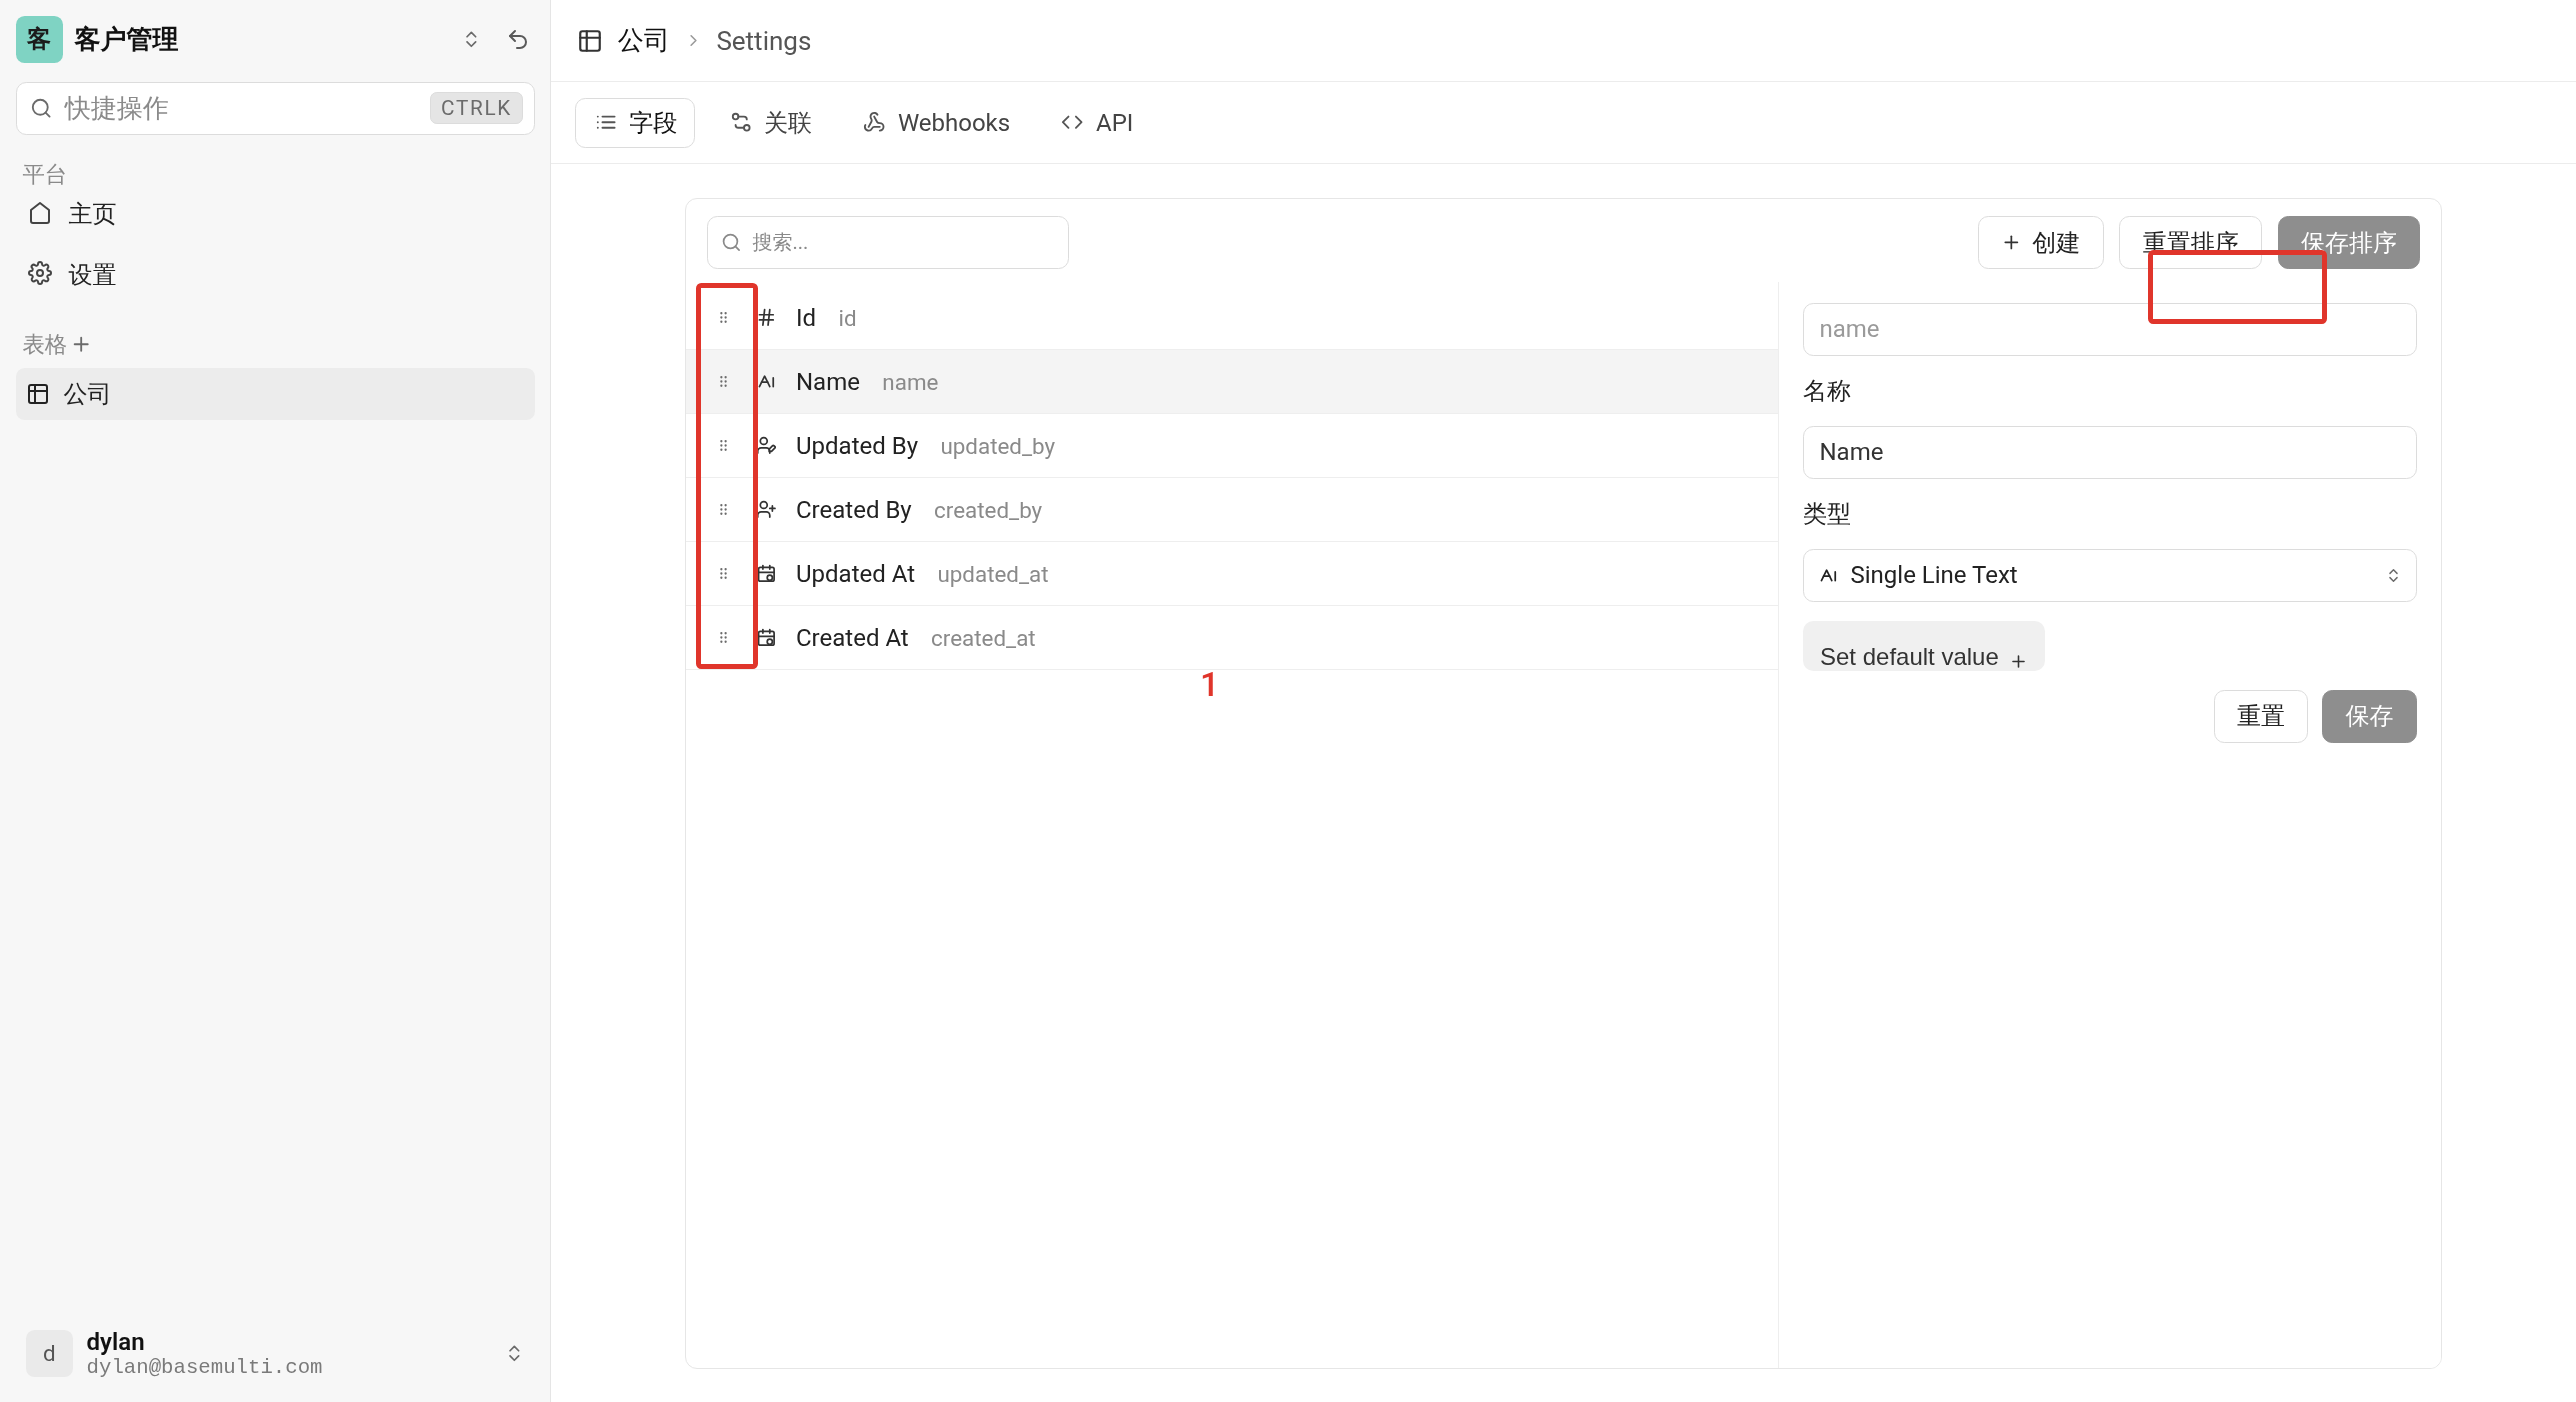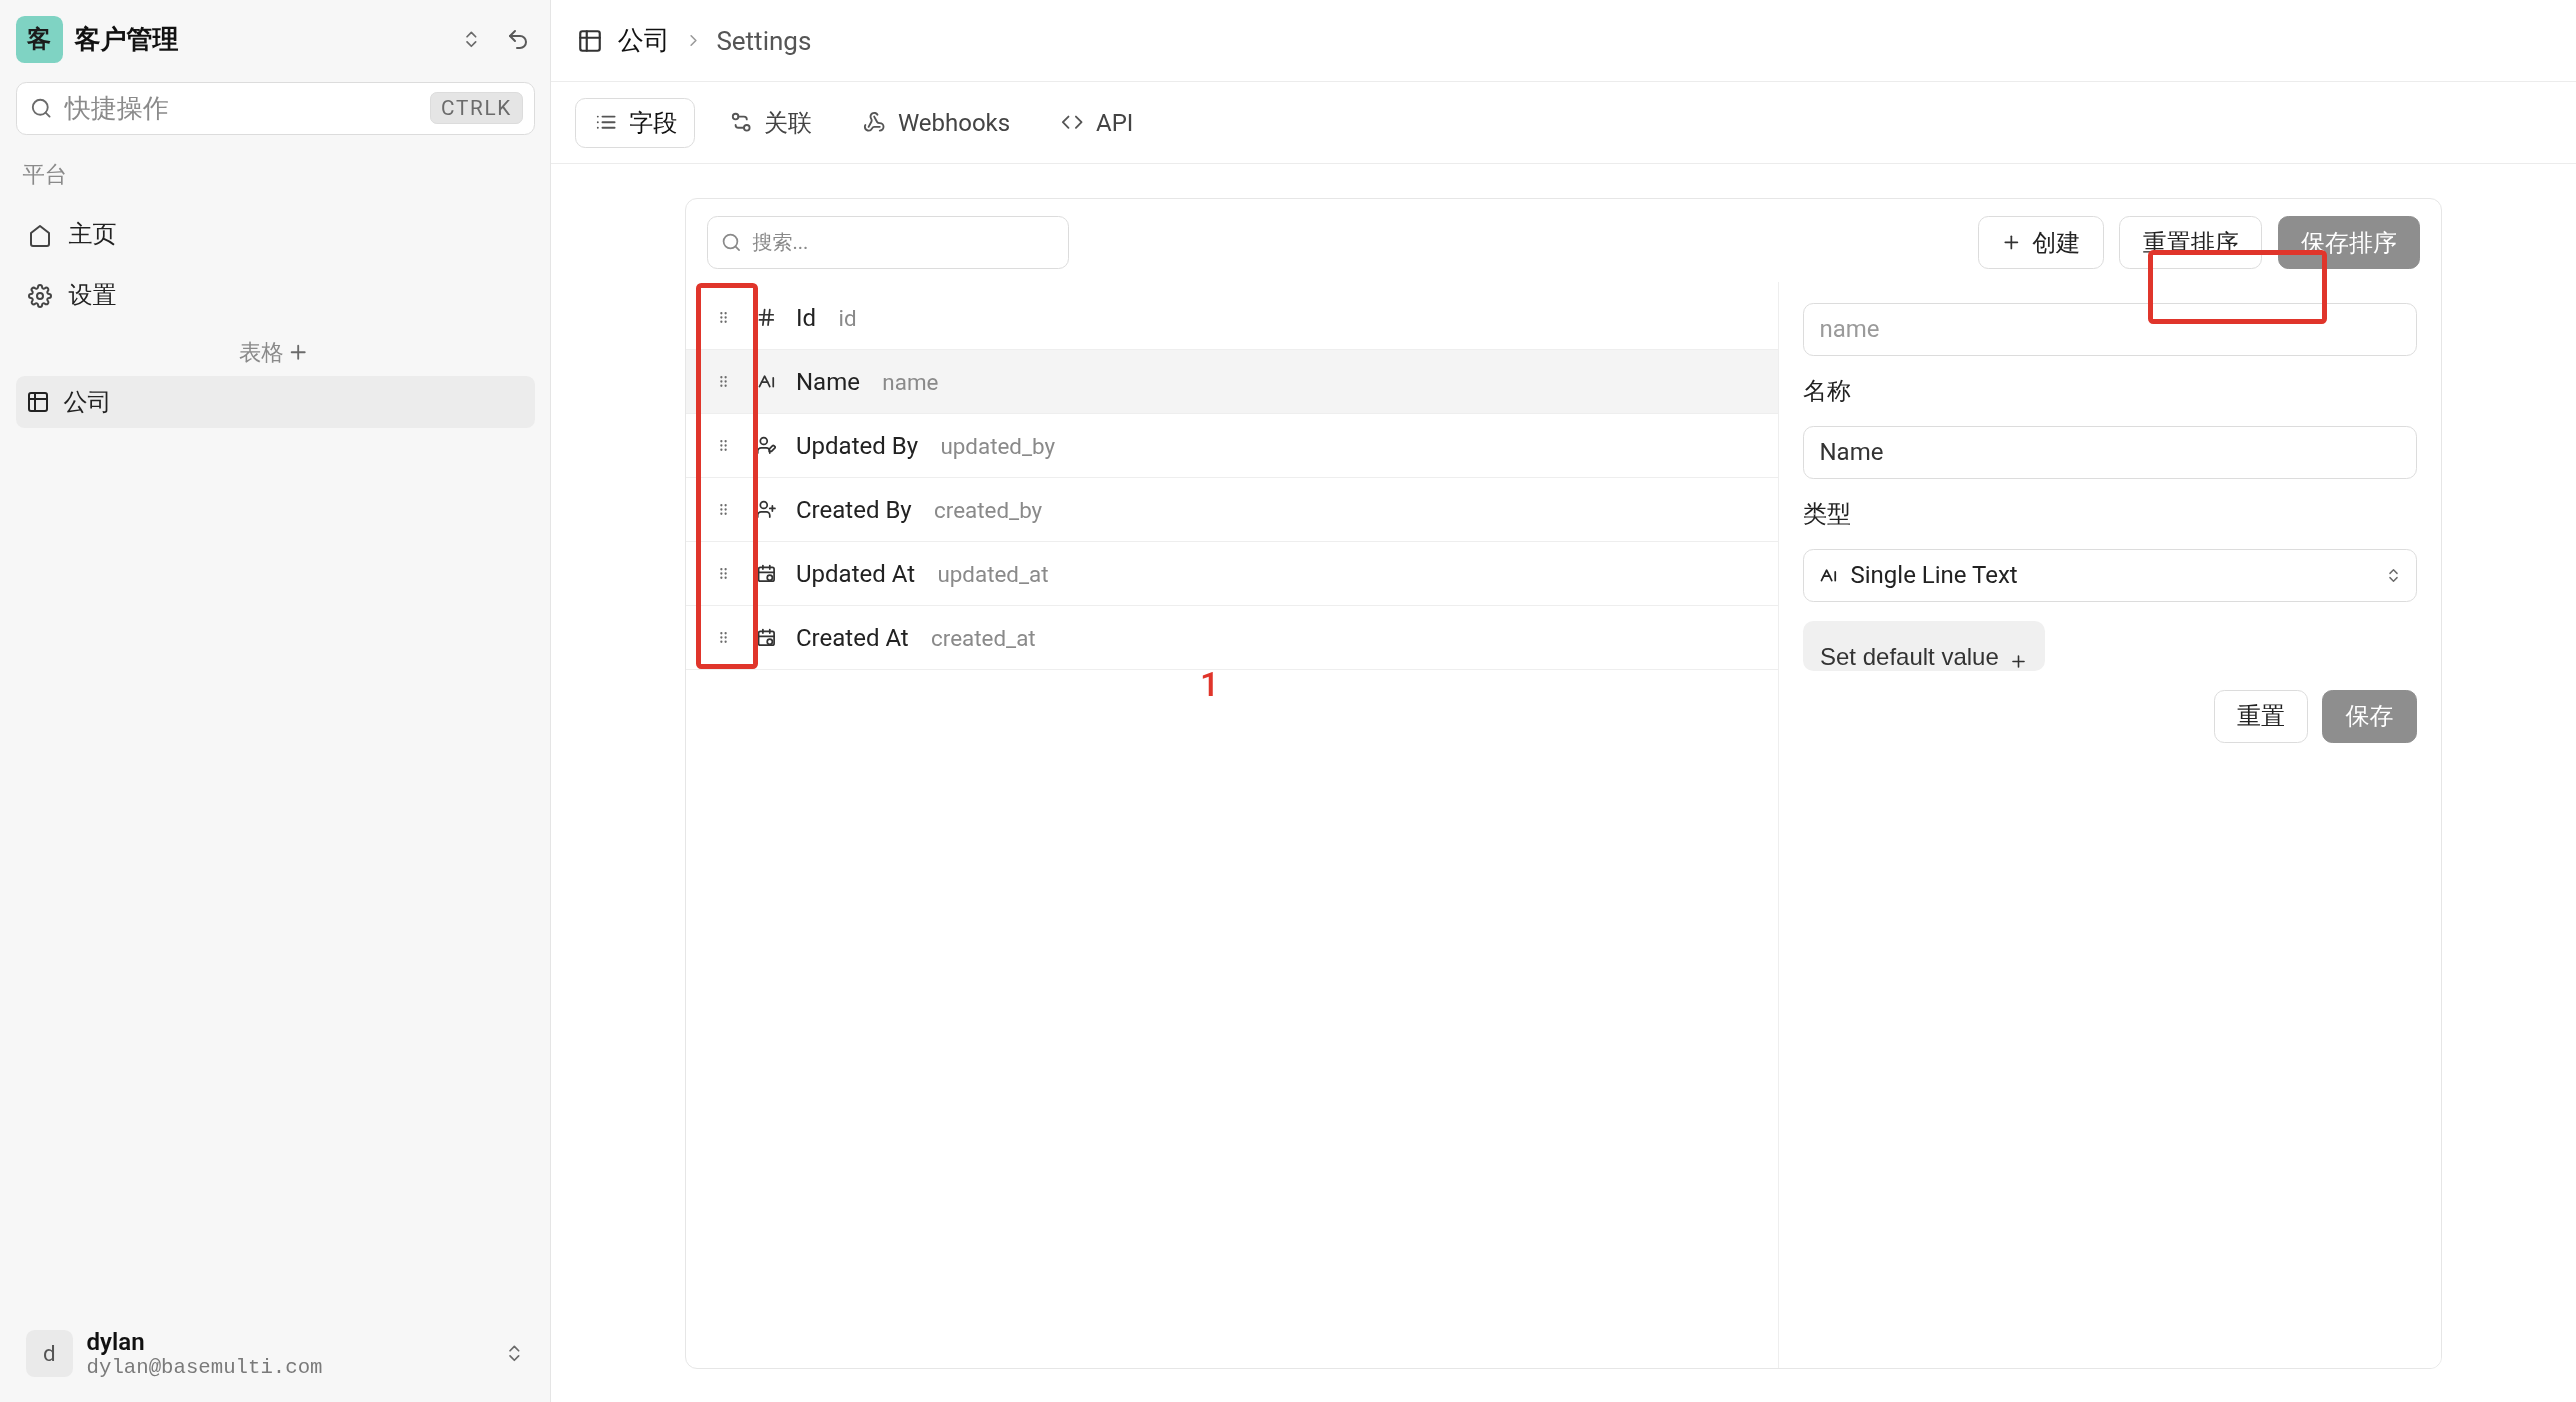--- a/index.html
+++ b/index.html
@@ -12,23 +12,23 @@
   .ws-icon { width: 47px; height: 47px; border-radius: 8.6px; background: #7fd3c3; display: flex; align-items: center; justify-content: center; font-size: 24px; color: #1b1b1b; font-weight: 600; }
   .ws-name { font-size: 26px; font-weight: 600; }
   .chev-ud { width: 34px; height: 34px; display: flex; align-items: center; justify-content: center; color: #6b6b6b; }
   .undo { width: 34px; height: 34px; display: flex; align-items: center; justify-content: center; color: #5a5a5a; }
   .quick-row { margin-top: 19px; }
   .quick-box { width: 100%; height: 53px; background: #fff; border: 1.7px solid #dcdcdc; border-radius: 10.3px; display: flex; align-items: center; padding: 0 10.3px 0 13.8px; gap: 12px; }
   .quick-box .qicon { color: #6b6b6b; }
   .quick-box .qtext { flex: 1; font-size: 26px; color: #8a8a8a; }
   .kbd { border: 1.7px solid #dcdcdc; border-radius: 6.9px; padding: 3.4px 10.3px; font-size: 20.7px; color: #6b6b6b; letter-spacing: 1.7px; background: #e5e5e5; }
   .section-label { margin-top: 24px; font-size: 22.4px; color: #8a8a8a; padding-left: 6.9px; }
-  .nav-item { display: flex; align-items: flex-end; gap: 13.8px; height: 52px; padding: 0 10.3px; border-radius: 8.6px; font-size: 24px; color: #222; margin-top: 8.6px; }
+  .nav-item { display: flex; align-items: flex-start; gap: 13.8px; height: 52px; padding: 0 10.3px; border-radius: 8.6px; font-size: 24px; color: #222; margin-top: 8.6px; }
   .nav-item .nicon { width: 29px; height: 29px; display: flex; align-items: center; justify-content: center; color: #444; }
-  .section-row { display: flex; align-items: center; justify-content: center; margin-top: 26px; padding-right: 5.2px; }
+  .section-row { display: flex; align-items: center; justify-content: flex-start; margin-top: 18px; padding-right: 5.2px; }
   .section-row .section-label { margin-top: 0; }
   .add-btn { width: 29px; height: 29px; display: flex; align-items: center; justify-content: center; color: #6b6b6b; }
   .table-item { display: flex; align-items: center; gap: 13.8px; height: 52px; padding: 0 10.3px; border-radius: 8.6px; font-size: 24px; color: #222; background: #ececec; margin-top: 8.6px; }
   .spacer { flex: 1; }
   .user-row { display: flex; align-items: center; gap: 13.8px; height: 69px; padding: 0 10.3px; border-radius: 8.6px; }
   .avatar { width: 47px; height: 47px; border-radius: 8.6px; background: #eaeaea; display: flex; align-items: center; justify-content: center; color: #555; font-size: 22.4px; }
   .user-meta { display: flex; flex-direction: column; }
   .user-name { font-size: 24px; font-weight: 600; }
   .user-email { font-size: 20.7px; color: #7a7a7a; font-family: Liberation Mono, monospace; }
   .user-chev { margin-left: auto; color: #6b6b6b; }

